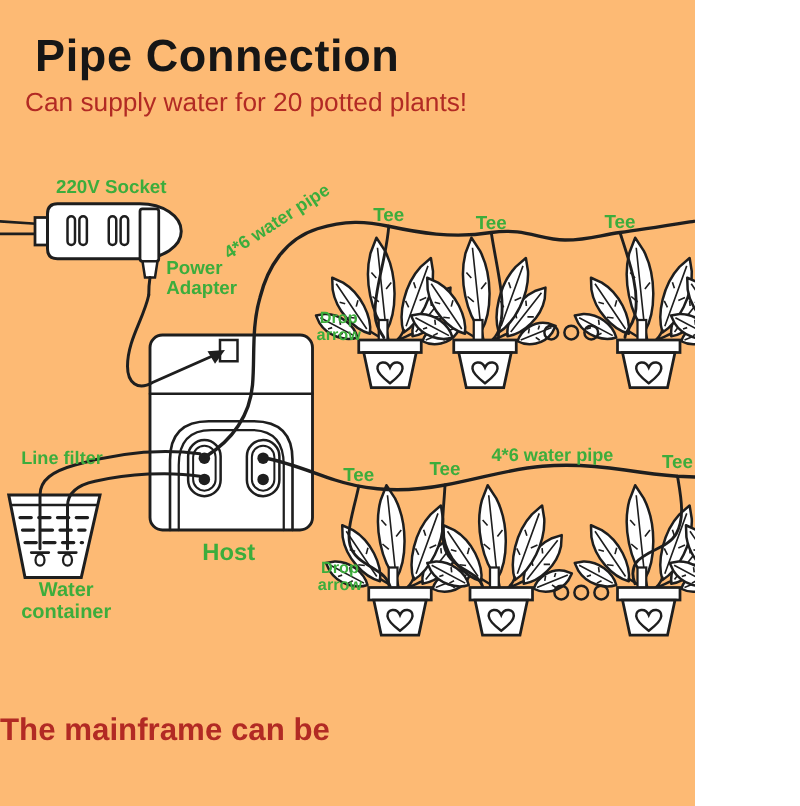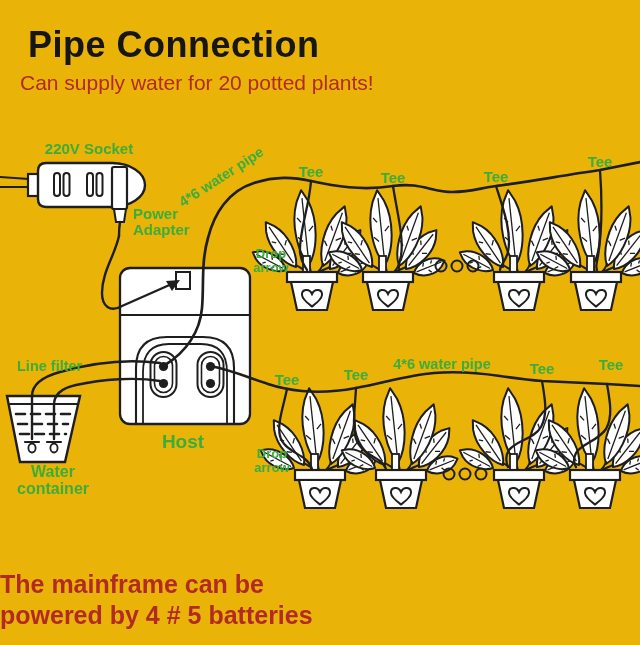--- a/index.html
+++ b/index.html
@@ -1,16 +1,16 @@
 <!DOCTYPE html>
 <html><head>
 <meta charset="utf-8">
 <style>
   html,body{margin:0;padding:0;background:#ffffff;}
-  .stage{position:relative;width:640px;height:645px;background:#eab308;overflow:hidden;
+  .stage{position:relative;width:556px;height:645px;background:#fdba74;overflow:hidden;
          font-family:"Liberation Sans",sans-serif;}
   .title{position:absolute;left:28px;top:24px;font-size:36px;font-weight:bold;color:#161616;letter-spacing:0.5px;}
   .subtitle{position:absolute;left:20px;top:71px;font-size:21px;font-weight:normal;color:#b22a24;}
   .footer{position:absolute;left:0;top:569px;width:640px;text-align:left;color:#b22a24;
           font-size:25px;line-height:31px;font-weight:700;}
   svg{position:absolute;left:0;top:0;}
   .ink{stroke:#1e1e1e;fill:none;stroke-linecap:round;stroke-linejoin:round;}
   .glabel{fill:#3cad3c;font-weight:bold;font-family:"Liberation Sans",sans-serif;}
 </style>
 </head>
@@ -165,16 +165,15 @@
     <text class="glabel" x="611" y="370" font-size="15" text-anchor="middle">Tee</text>
 
     <text class="glabel" x="271" y="258" font-size="13" text-anchor="middle">Drop</text>
     <text class="glabel" x="271" y="272" font-size="13" text-anchor="middle">arrow</text>
     <text class="glabel" x="272" y="458" font-size="13" text-anchor="middle">Drop</text>
     <text class="glabel" x="272" y="472" font-size="13" text-anchor="middle">arrow</text>
   </svg>
 
   <div class="footer">
     <div>The mainframe can be</div>
-    <div>powered by 4 # 5 batteries</div>
   </div>
 
 </div>
 
 </body></html>

